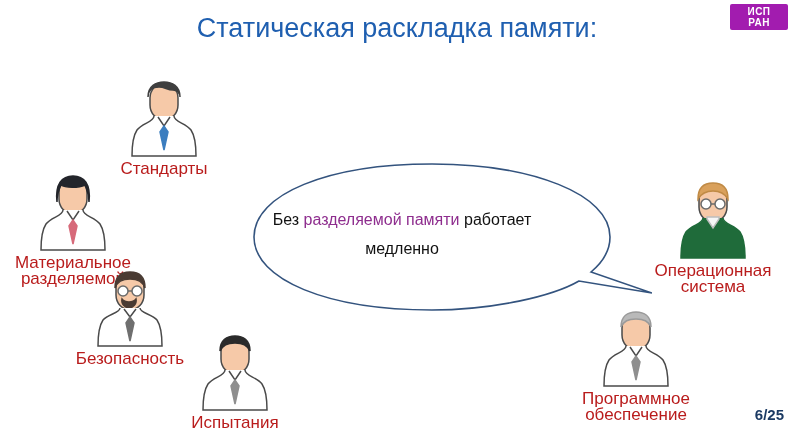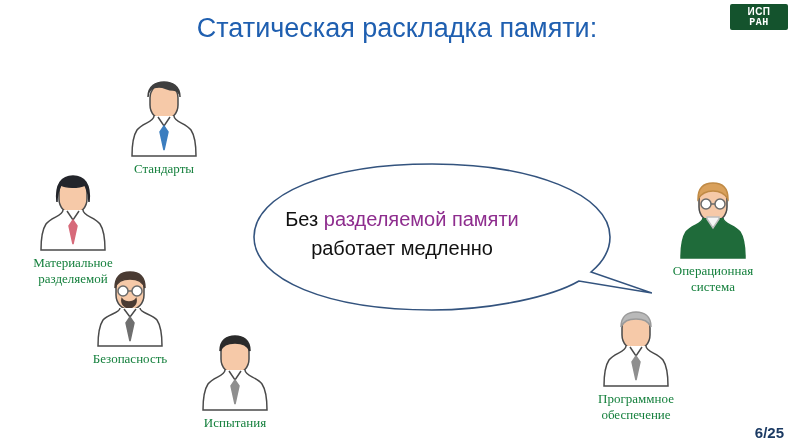--- a/index.html
+++ b/index.html
@@ -20,33 +20,33 @@
     height: 447px;
     overflow: hidden;
   }
   
   .logo {
     position: absolute;
     top: 4px;
     right: 6px;
     width: 58px;
     height: 26px;
-    background: #14532d;
+    background: #a21caf;
     border-radius: 2px;
     color: #ffffff;
     font-size: 10px;
     line-height: 11px;
     font-weight: bold;
     letter-spacing: 0.5px;
     padding: 2px 0 0 0;
     box-sizing: border-box;
     text-align: center;
   }
   .logo .l1 { display:block; }
-  .logo .l2 { display:block;font-family:Liberation Mono, monospace; }
+  .logo .l2 { display:block; }
   
   .title {
     position: absolute;
     top: 8px;
     left: 0;
     width: 794px;
     text-align: center;
     color: #1f5fb0;
     font-size: 27px;
     line-height: 40px;
@@ -61,44 +61,43 @@
     width: 420px;
     height: 160px;
   }
   .bubble-wrap svg { display:block; }
   .bubble-text {
     position: absolute;
     left: 252px;
     top: 205px;
     width: 300px;
     text-align: center;
-    font-size: 20px;
+    font-size: 16px;
     line-height: 29px;
     color: #111111;
   }
   .hl { color: #8e2d8e; }
   
   .person {
     position: absolute;
     text-align: center;
   }
   .person .label {
-    font-size: 13px;
+    font-size: 17px;
     line-height: 16px;
-    color: #15803d;
+    color: #b91c1c;
     margin-top: 1px;
     white-space: pre-line;
-    font-family: Liberation Serif, serif;
   }
   .avatar { display:block; margin: 0 auto; }
   
   .pageno {
     position: absolute;
     right: 10px;
-    bottom: 6px;
+    bottom: 24px;
     font-size: 15px;
     font-weight: bold;
     color: #1b3a63;
   }
 </style>
 </head>
 <body>
 
 <div class="slide">
 

